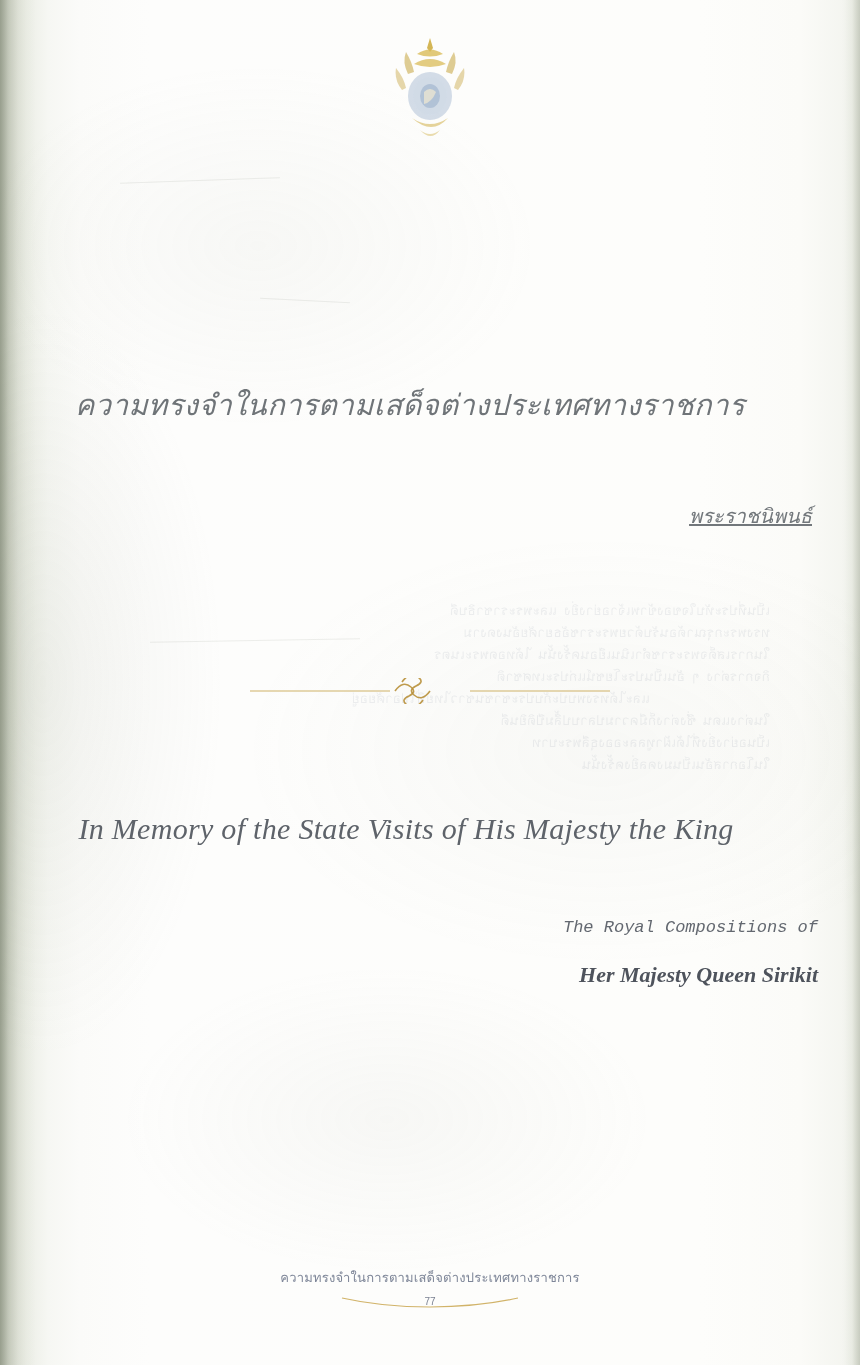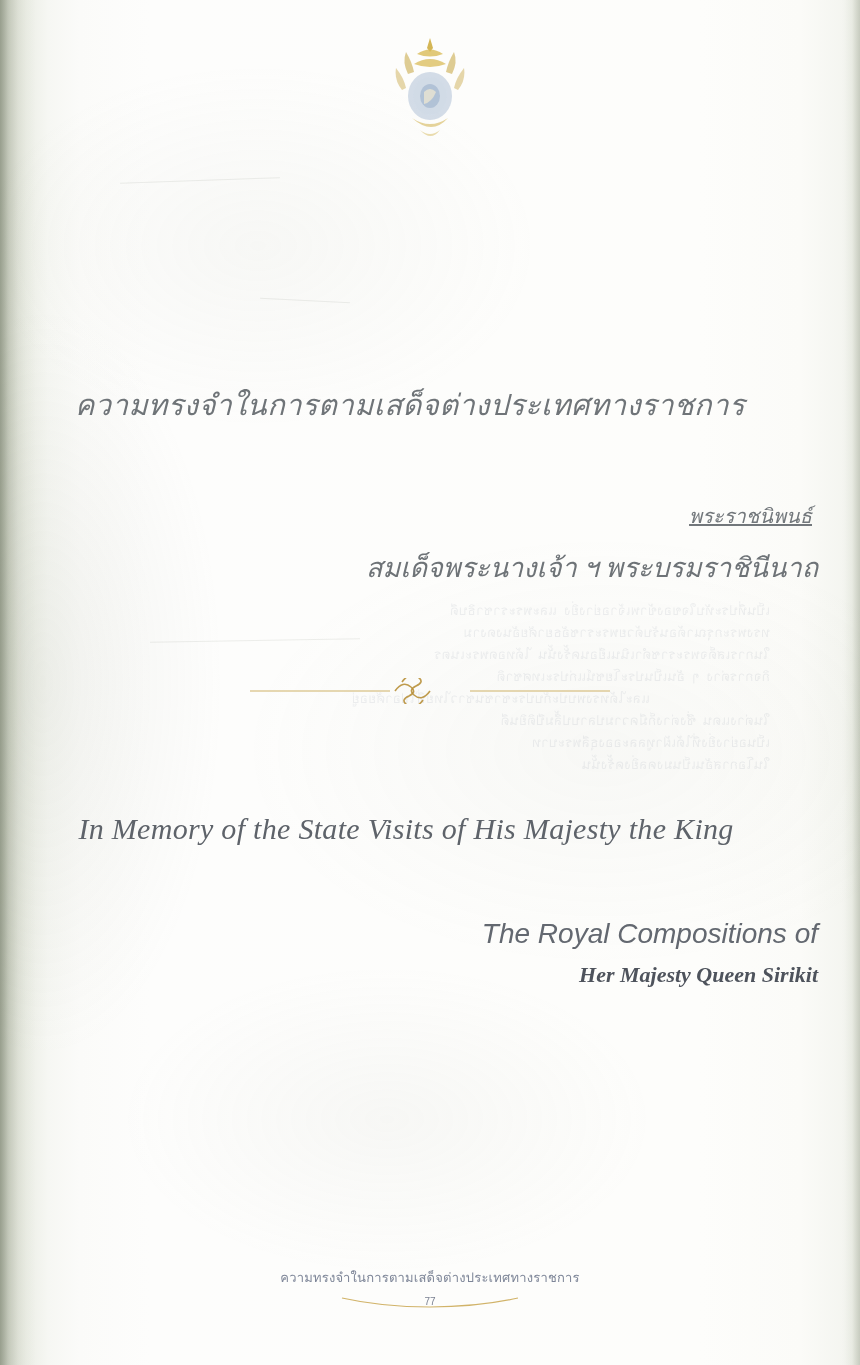--- a/index.html
+++ b/index.html
@@ -131,23 +131,23 @@
     font-style: italic;
     font-size: 30px;
     color: #5e636a;
     letter-spacing: 0.3px;
     white-space: nowrap;
   }
   .eng-sub1 {
     position: absolute;
     right: 42px;
     top: 918px;
-    font-family: Liberation Sans, sans-serif;
-    font-style: italic;
-    font-size: 28px;
+    font-family: Liberation Mono, monospace;
+    font-style: italic;
+    font-size: 17px;
     color: #636870;
   }
   .eng-sub2 {
     position: absolute;
     right: 42px;
     top: 962px;
     font-family: "Liberation Serif", serif;
     font-style: italic;
     font-weight: bold;
     font-size: 22px;
@@ -254,21 +254,20 @@
         <path d="M40 58 q6 -6 12 0 q-4 10 -12 12 Z" fill="#e6e2d0" opacity="0.85"></path>
 
         <path d="M28 84 q18 12 36 0 q-16 18 -36 0 Z" fill="#c9a227" opacity="0.5"></path>
         <path d="M36 96 q10 8 20 0 q-9 12 -20 0 Z" fill="#c9a227" opacity="0.4"></path>
       </g>
     </svg>
   </div>
 
   <div class="thai-title">ความทรงจำในการตามเสด็จต่างประเทศทางราชการ</div>
   <div class="thai-sub1">พระราชนิพนธ์</div>
-  <div class="thai-sub2">สมเด็จพระนางเจ้า ฯ พระบรมราชินีนาถ</div>
 
   <div class="divider">
     <svg width="360" height="26" viewBox="0 0 360 26">
       <line x1="0" y1="13" x2="140" y2="13" stroke="#c7a64f" stroke-width="1.1" opacity="0.85"></line>
       <line x1="220" y1="13" x2="360" y2="13" stroke="#c7a64f" stroke-width="1.1" opacity="0.85"></line>
       <path d="M145 13 q8 -11 16 -4 q6 5 -2 9 q-9 4 -2 9 q8 6 16 -5" fill="none" stroke="#b8903a" stroke-width="1.6" opacity="0.9"></path>
       <path d="M180 13 q8 -11 16 -4 q6 5 -2 9 q-9 4 -2 9 q8 6 16 -5" fill="none" stroke="#b8903a" stroke-width="1.6" opacity="0.9" transform="translate(360,26) rotate(180)"></path>
     </svg>
   </div>
 

